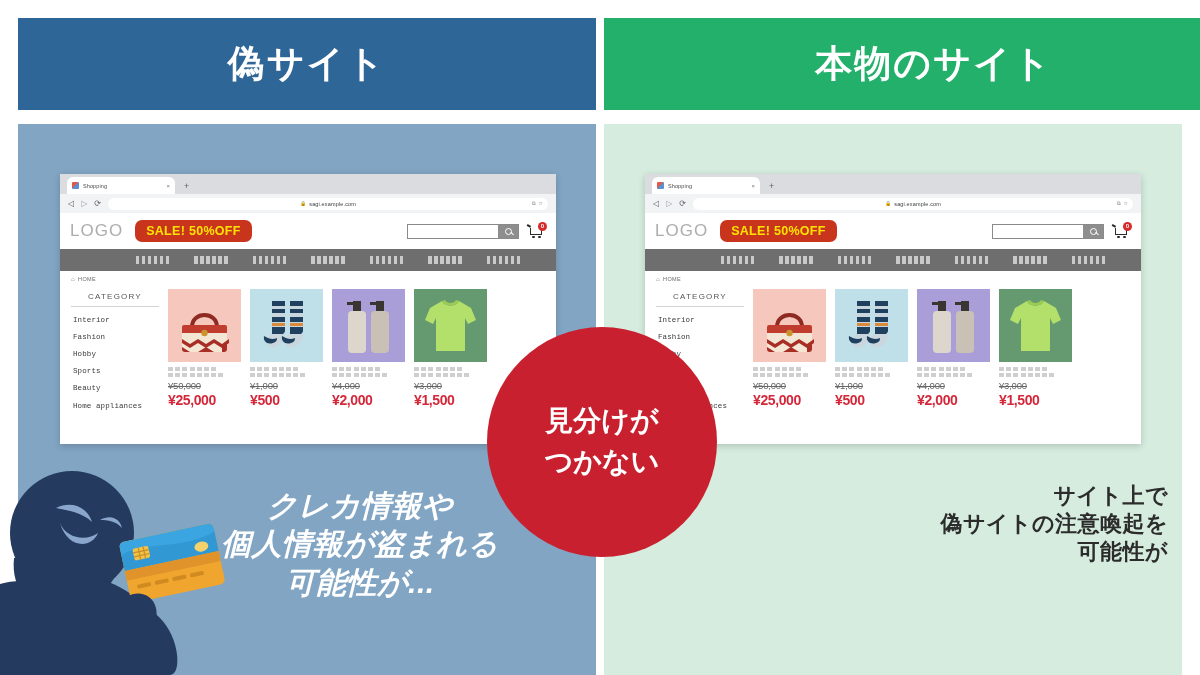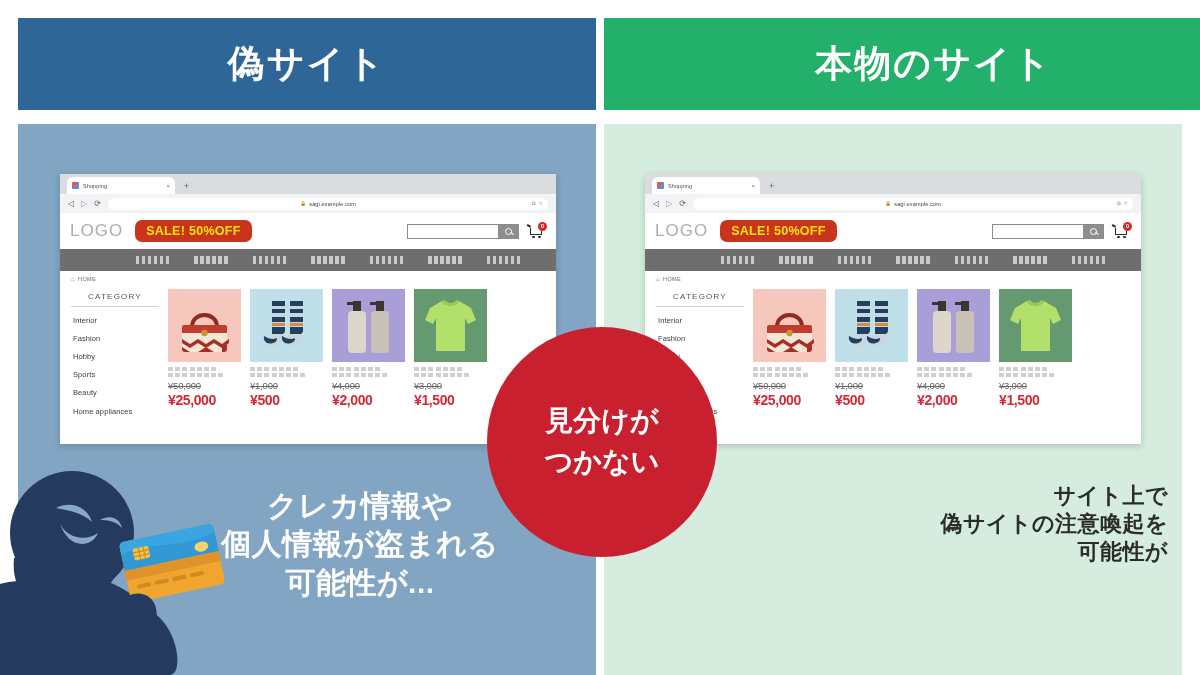--- a/index.html
+++ b/index.html
@@ -134,21 +134,21 @@
   .crumb-home { font-size: 6px; color: #6b6b6b; }
 
   
   .site-body { display: flex; padding: 2px 8px 0 11px; gap: 9px; }
   .sidebar { width: 88px; flex: none; }
   .cat-title {
     font-size: 8px; color: #555; letter-spacing: 1.2px; text-align: center;
     padding: 3px 0 5px; border-bottom: 1px solid #d3d3d3; margin-bottom: 4px;
   }
   .cat-item {
-    font-size: 7.5px; color: #3b3b3b; padding: 4.6px 0 4.6px 2px; letter-spacing: .1px;
+    font-size: 7.5px; color: #3b3b3b; padding: 4.6px 0 4.6px 2px; letter-spacing: .1px; font-family: Liberation Mono, monospace;
   }
   .grid { display: flex; gap: 9px; flex: 1; }
   .card { width: 73px; }
   .thumb { width: 73px; height: 73px; position: relative; overflow: hidden; }
   .ph-lines { margin-top: 5px; }
   .ph-row { display: flex; gap: 2.2px; margin-bottom: 2.4px; }
   .ph-blk { width: 5px; height: 4px; background: #cfcfcf; }
   .old-price {
     font-size: 9.5px; color: #666; text-decoration: line-through; margin-top: 3px; letter-spacing: -.2px;
   }
@@ -461,21 +461,21 @@
                 </div>
             </div>
             <div class="old-price">¥3,000</div>
             <div class="new-price">¥1,500</div>
           </div>
 
         </div>
       </div>
     </div>
 
-    <div class="caption caption-fake" style="left:122px;top:363px;">
+    <div class="caption caption-fake" style="left:122px;top:363px;font-style:italic;">
       <div>クレカ情報や</div>
       <div>個人情報が盗まれる</div>
       <div>可能性が...</div>
     </div>
   </div>
 
   <div class="panel panel-real">
 
     <div class="browser browser-real">
       <div class="tabstrip">

